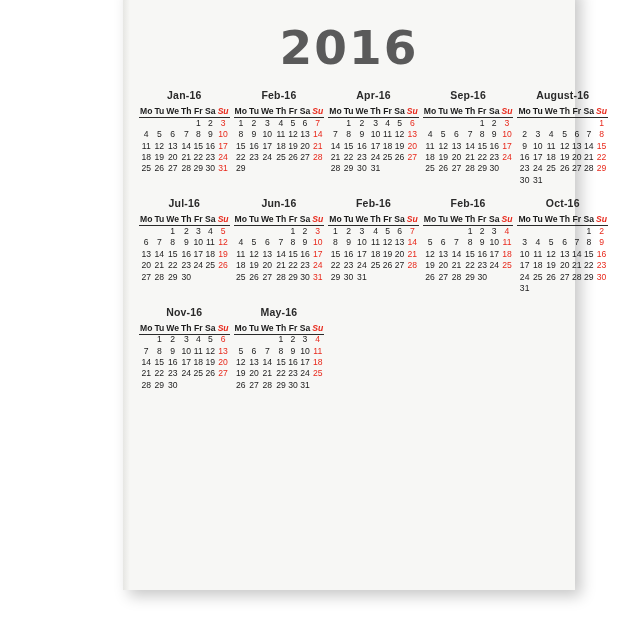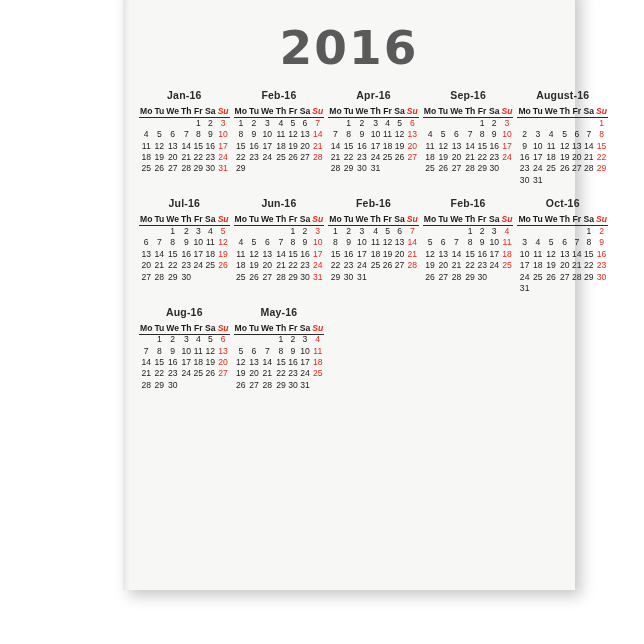--- a/index.html
+++ b/index.html
@@ -750,21 +750,21 @@
                 <td class="empty"></td>
                 <td class="empty"></td>
                 <td class="empty"></td>
                 <td class="empty"></td>
                 <td class="empty"></td>
               </tr>
             </tbody>
           </table>
         </div>
         <div class="month">
-          <div class="month-name">Aug-16</div>
+          <div class="month-name">Nov-16</div>
           <table class="cal">
             <thead>
               <tr>
                 <th>Mo</th>
                 <th>Tu</th>
                 <th>We</th>
                 <th>Th</th>
                 <th>Fr</th>
                 <th>Sa</th>
                 <th class="sun">Su</th>

